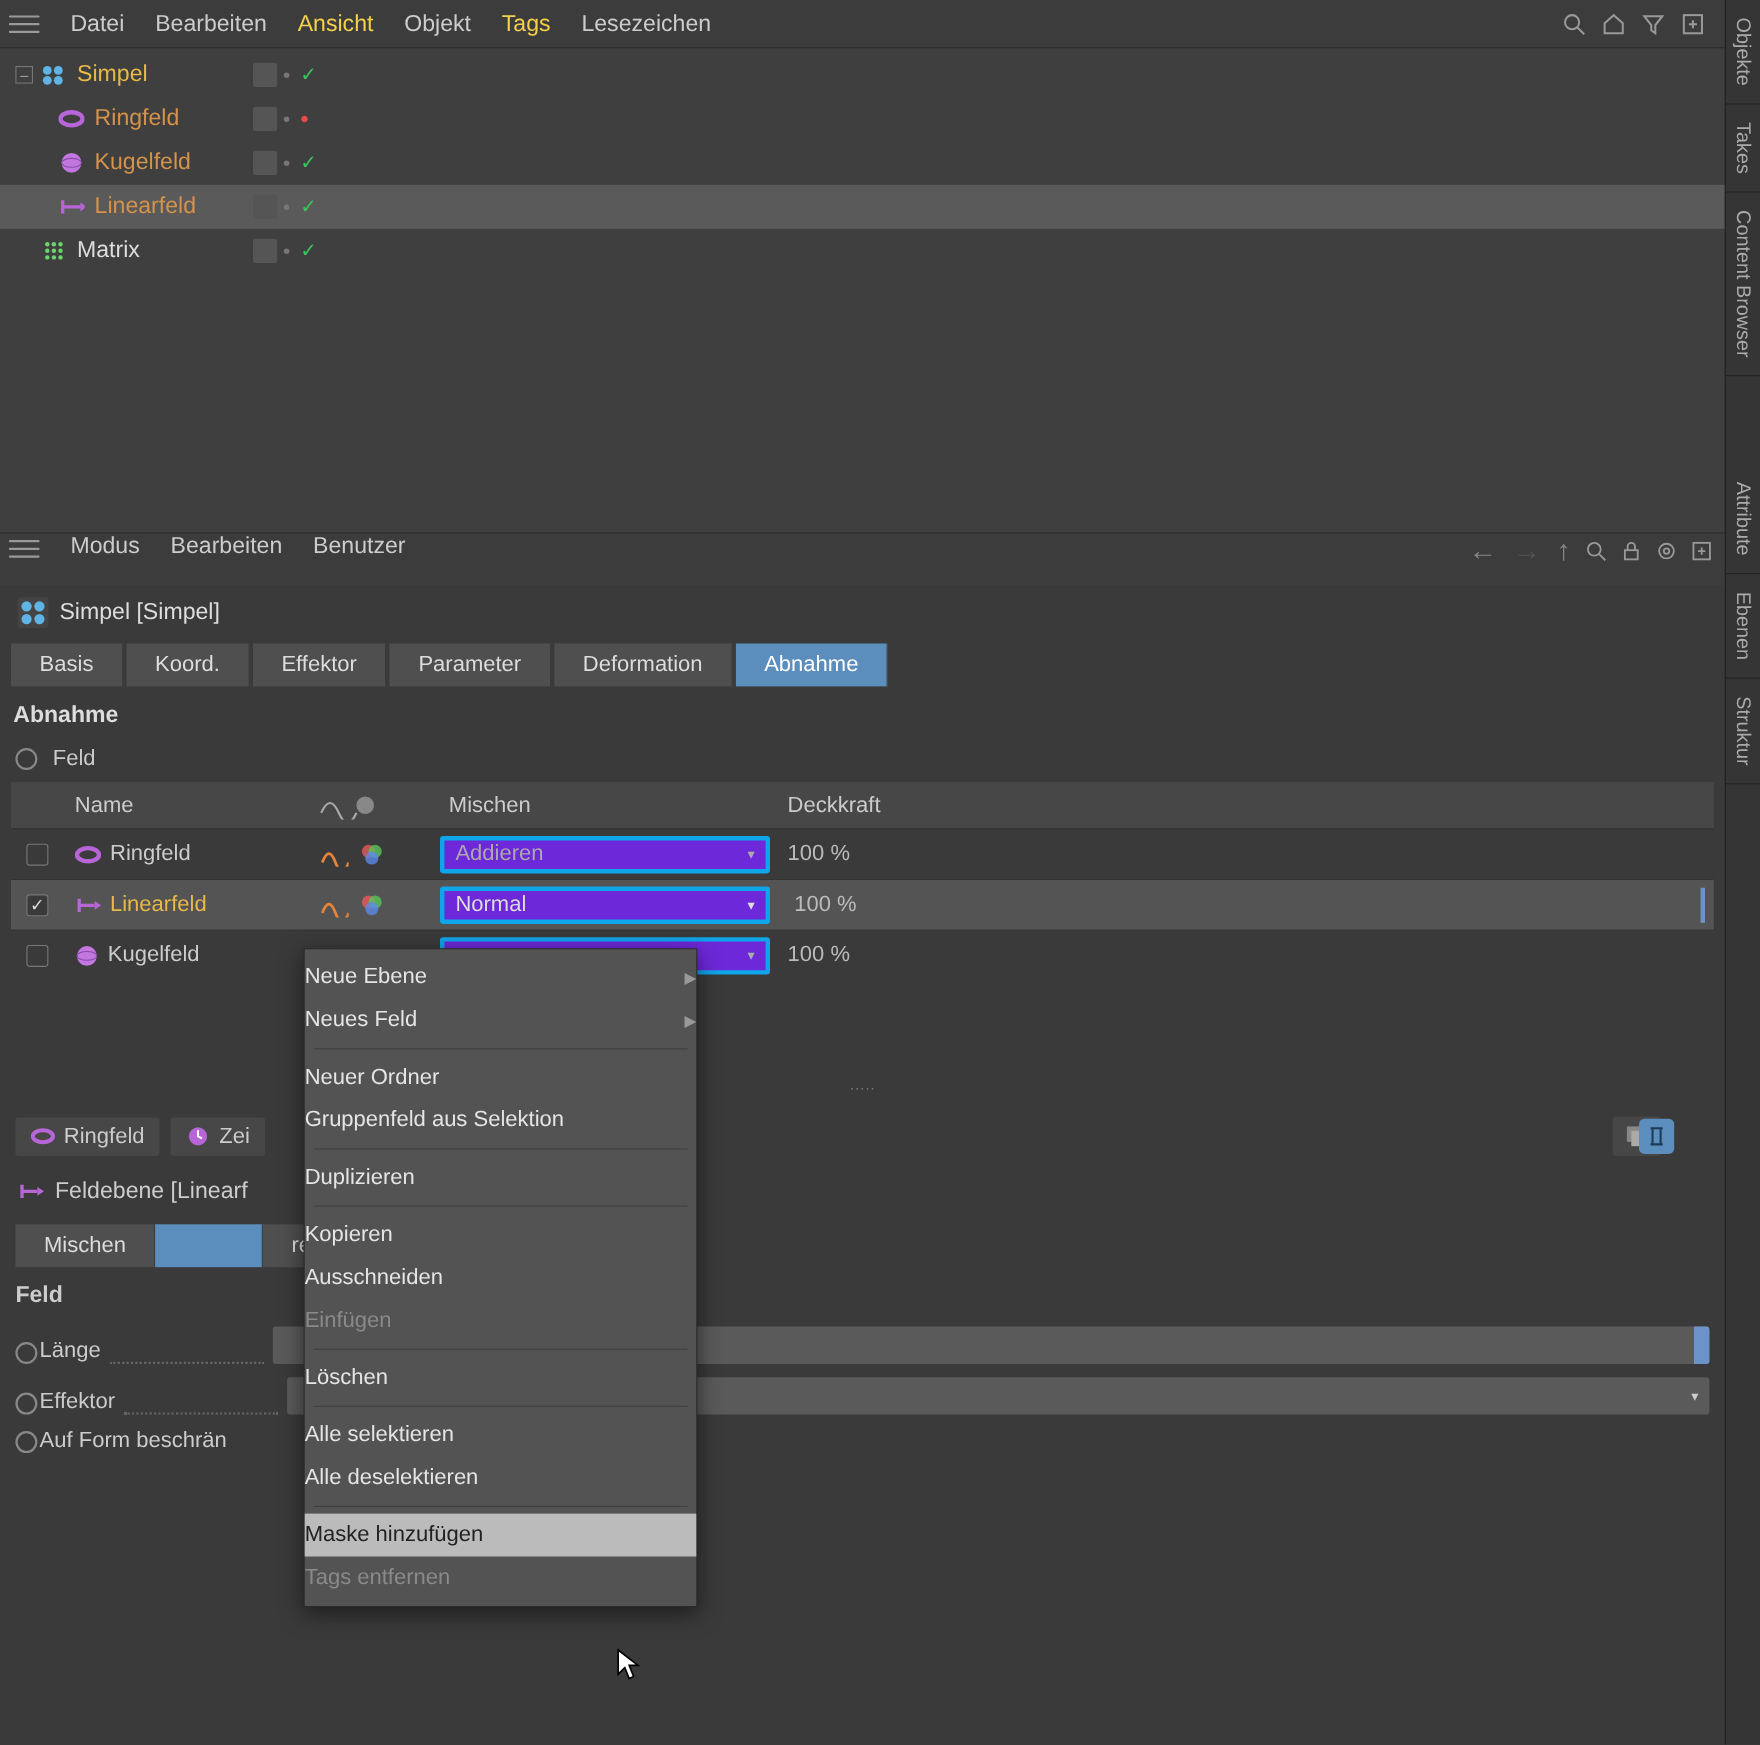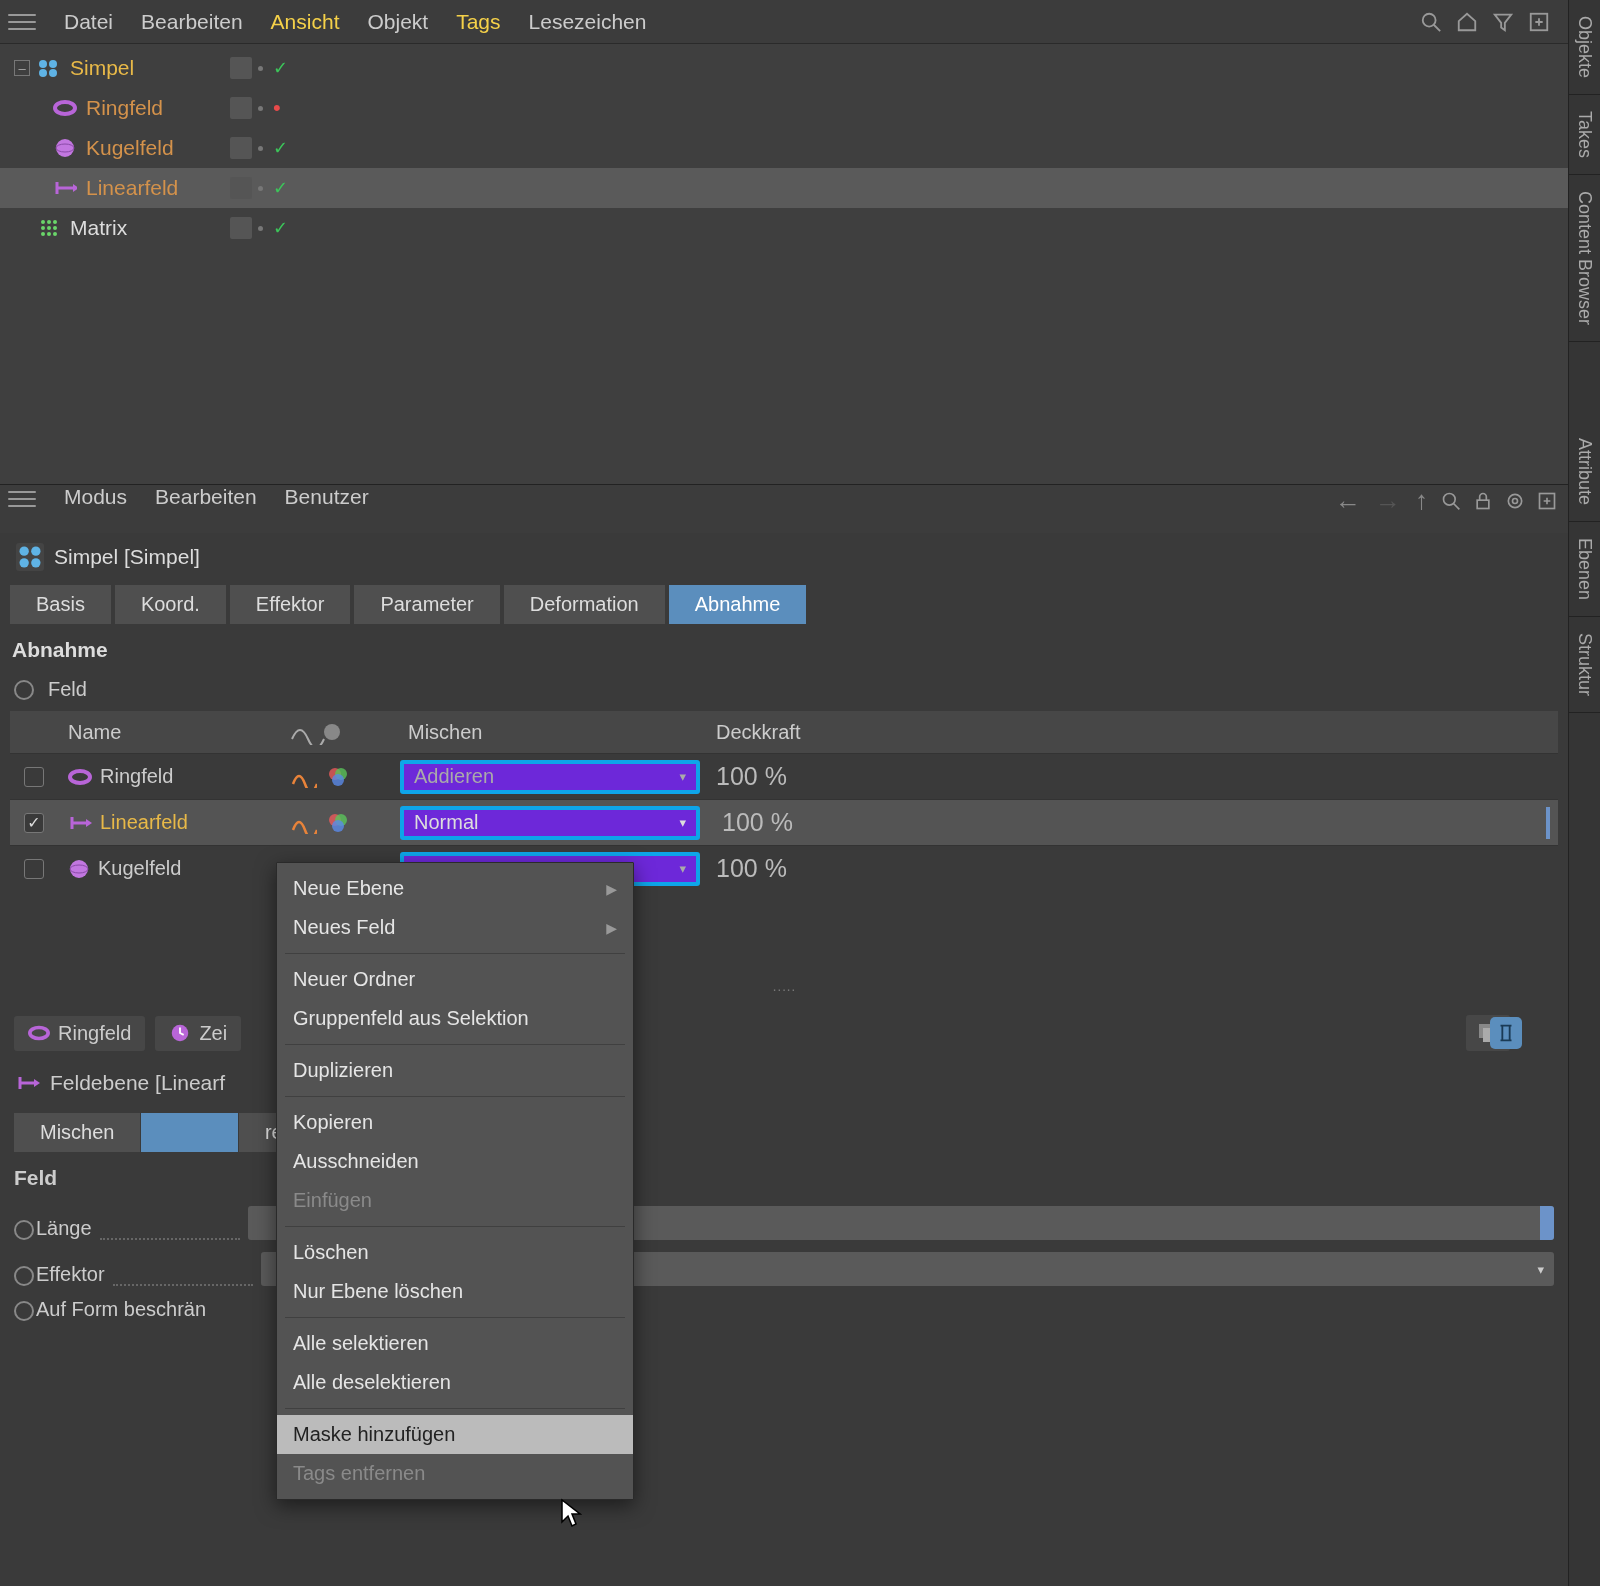--- a/index.html
+++ b/index.html
@@ -71,21 +71,21 @@
 .ft-name { flex:0 0 232px; display:flex; align-items:center; padding-left:10px; gap:8px; }
 .ft-name .nm { font-size:20px; }
 .ft-name .nm.yellow { color:#e8b948; }
 .ft-wave { flex:0 0 110px; display:flex; align-items:center; gap:6px; }
 .wave-icn { width:28px; height:28px; display:flex; align-items:center; justify-content:center; }
 .ft-mix { flex:1; padding-right:8px; }
 .mix-select { background:#6d28d9; border:4px solid #0ea5e9; border-radius:3px; height:34px; display:flex; align-items:center; padding:0 10px; color:#aaa; justify-content:space-between; }
 .mix-select.active { color:#ddd; }
 .sel-arrow { font-size:13px; }
 .ft-op { flex:0 0 850px; display:flex; align-items:center; padding:0 8px; }
-.op-text { color:#bbb; font-size:25px; margin-right:10px; }
+.op-text { color:#bbb; font-size:20px; margin-right:10px; }
 .ft-row.sel .ft-op { padding:0 8px; }
 .ft-row.sel .op-text { position:absolute; z-index:1; }
 .ft-footer { height:18px; text-align:center; color:#777; font-size:14px; }
 
 
 .sec-tabs { display:flex; gap:10px; padding:6px 14px; align-items:center; }
 .sec-chip { background:#474747; padding:6px 14px; border-radius:3px; display:flex; align-items:center; gap:8px; }
 .sec-chip.add { padding:6px 10px; }
 .clamp-icon { position:absolute; right:46px; width:32px; height:32px; background:#5b8ebd; border-radius:5px; display:flex; align-items:center; justify-content:center; }
 
@@ -96,21 +96,21 @@
 
 .prop-label { padding:10px 14px; font-size:21px; font-weight:600; }
 .prop-row { display:flex; align-items:flex-end; padding:6px 14px; gap:2px; }
 .dots { flex:1; border-bottom:2px dotted #666; margin:0 6px; height:10px; max-width:140px; }
 .prop-bar { flex:1; height:34px; background:#5a5a5a; border-radius:3px; position:relative; }
 .prop-bar .handle { position:absolute; right:0; top:0; width:14px; height:34px; background:#6c93c9; border-radius:0 3px 3px 0; }
 .prop-select { flex:1; height:34px; background:#5a5a5a; border-radius:3px; display:flex; align-items:center; justify-content:flex-end; padding:0 10px; }
 
 
 .context-menu { position:absolute; left:276px; top:862px; width:358px; background:#535353; border:1px solid #2a2a2a; border-radius:1px; box-shadow:0 6px 20px rgba(0,0,0,.5); padding:6px 0; z-index:100; }
-.cm-item { padding:8px 16px; font-size:20px; color:#e5e5e5; display:flex; align-items:center; justify-content:space-between; cursor:pointer; }
+.cm-item { padding:8px 0; font-size:20px; color:#e5e5e5; display:flex; align-items:center; justify-content:space-between; cursor:pointer; }
 .cm-item.disabled { color:#8a8a8a; }
 .cm-item.hover { background:#bbb; color:#222; }
 .cm-sep { height:1px; background:#404040; margin:6px 8px; }
 .cm-arrow { font-size:14px; color:#999; }
 
 
 .cursor { position:absolute; left:560px; top:1498px; width:22px; height:28px; z-index:200; pointer-events:none; }
 
 
 svg { display:block; }
@@ -534,23 +534,20 @@
   <div class="cm-item">
       <span>Ausschneiden</span>
     </div>
   <div class="cm-item disabled">
       <span>Einfügen</span>
     </div>
   <div class="cm-sep"></div>
   <div class="cm-item">
       <span>Löschen</span>
     </div>
-  <div class="cm-item">
-      <span>Nur Ebene löschen</span>
-    </div>
   <div class="cm-sep"></div>
   <div class="cm-item">
       <span>Alle selektieren</span>
     </div>
   <div class="cm-item">
       <span>Alle deselektieren</span>
     </div>
   <div class="cm-sep"></div>
   <div class="cm-item hover">
       <span>Maske hinzufügen</span>

